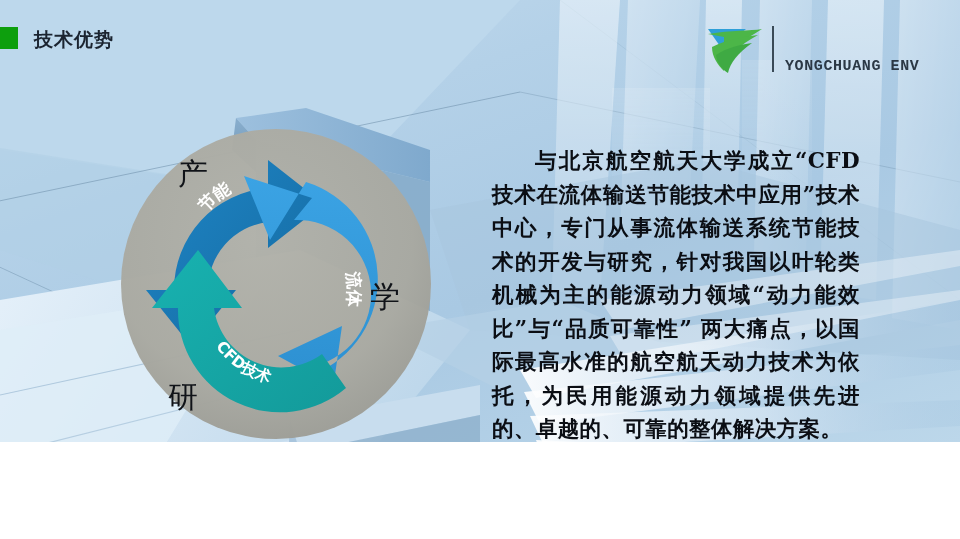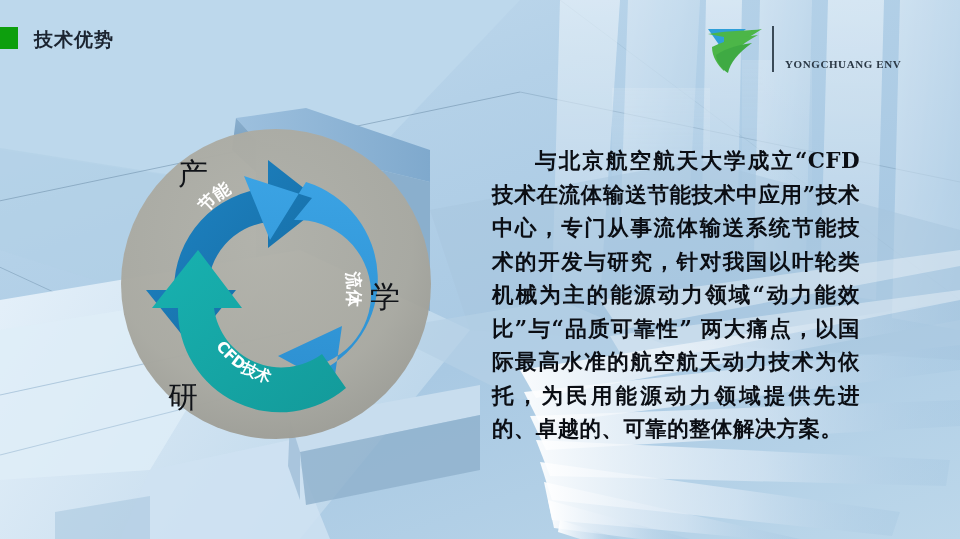--- a/index.html
+++ b/index.html
@@ -3,21 +3,21 @@
 <meta charset="utf-8">
 <style>
   html, body {
     margin: 0;
     padding: 0;
     background: #ffffff;
   }
   #slide {
     position: relative;
     width: 960px;
-    height: 539px;
+    height: 442px;
     overflow: hidden;
     font-family: "Liberation Sans", "DejaVu Sans", sans-serif;
     background: #7dd3fc;
   }
 
   
   .bg-layer { position:absolute; inset:0; overflow:hidden; }
   .bg-base {
     position:absolute; inset:0;
     background:
@@ -48,23 +48,23 @@
   }
   .logo-cn {
     position:absolute; left:78px; top:0px;
     font-size:31px; font-weight:bold; color:#15202b;
     letter-spacing:2px;
     font-family:"DejaVu Sans","Liberation Sans",sans-serif;
     white-space:nowrap;
   }
   .logo-en {
     position:absolute; left:79px; top:36px;
-    font-size:11px; font-weight:bold; color:#2b3845;
+    font-size:15px; font-weight:bold; color:#2b3845;
     letter-spacing:0.6px;
-    font-family:Liberation Serif, serif;
+    font-family:Liberation Mono, monospace;
     white-space:nowrap;
   }
 
   
   .cycle { position:absolute; left:118px; top:122px; width:320px; height:330px; }
   .cycle-svg { width:320px; height:330px; display:block; }
   .cycle-corner {
     position:absolute;
     font-size:30px; color:#101318;
     font-family:"DejaVu Sans","Liberation Sans",sans-serif;

